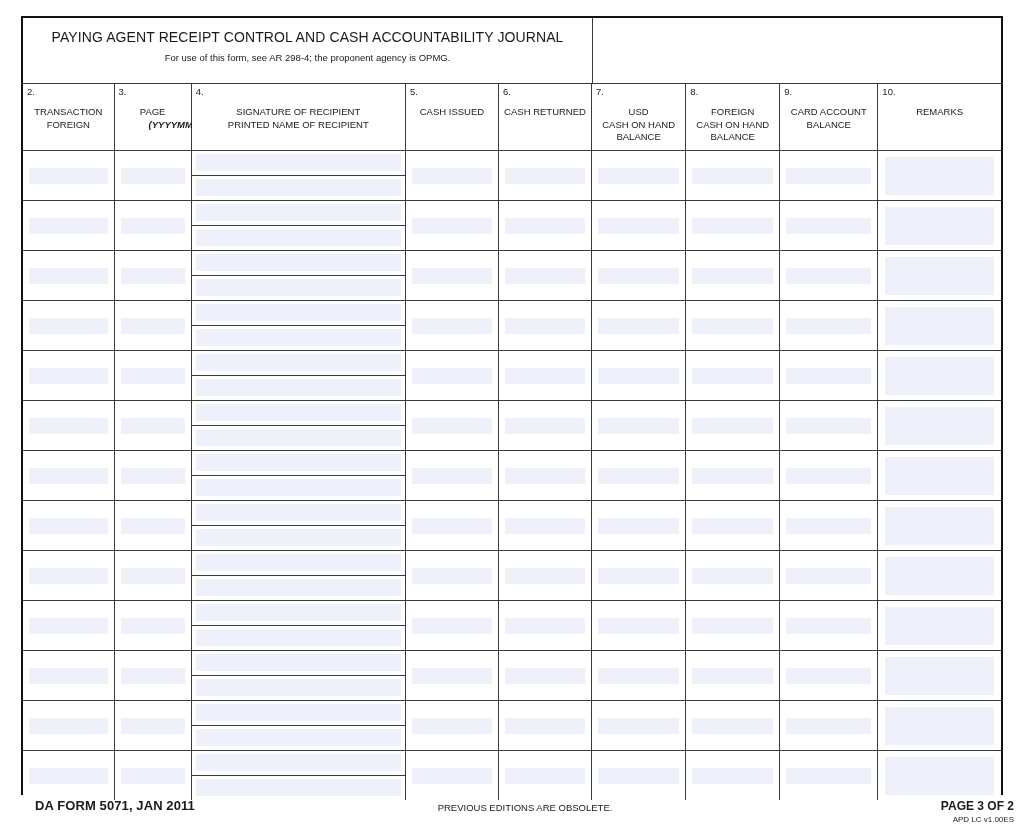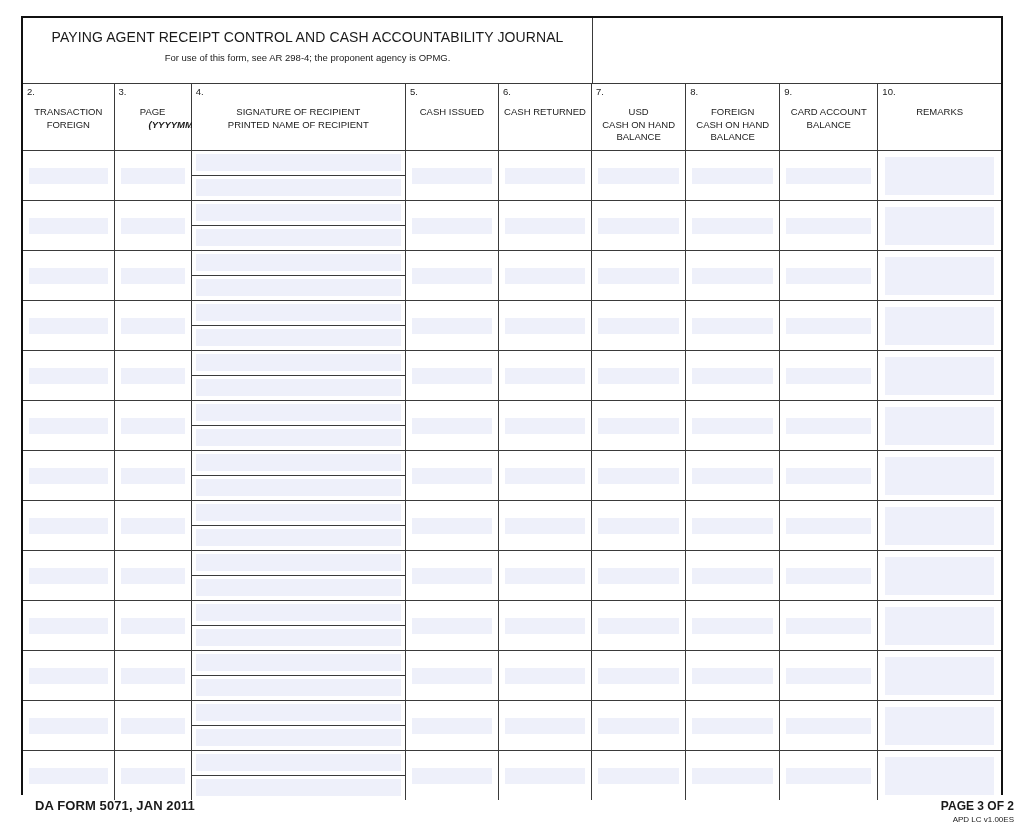--- a/index.html
+++ b/index.html
@@ -822,15 +822,16 @@
             <textarea class="remarks-input" style=""></textarea>
           </td>
         </tr>
       </tbody>
   </table>
 
 </div>
 
 <div id="form-footer">
   <div class="footer-form-id">DA FORM 5071, JAN 2011</div>
+  <div class="footer-obsolete">PREVIOUS EDITIONS ARE OBSOLETE.</div>
   <div class="footer-page">PAGE 3 OF 2</div>
   <div class="footer-version">APD LC v1.00ES</div>
 </div>
 
 </body></html>

